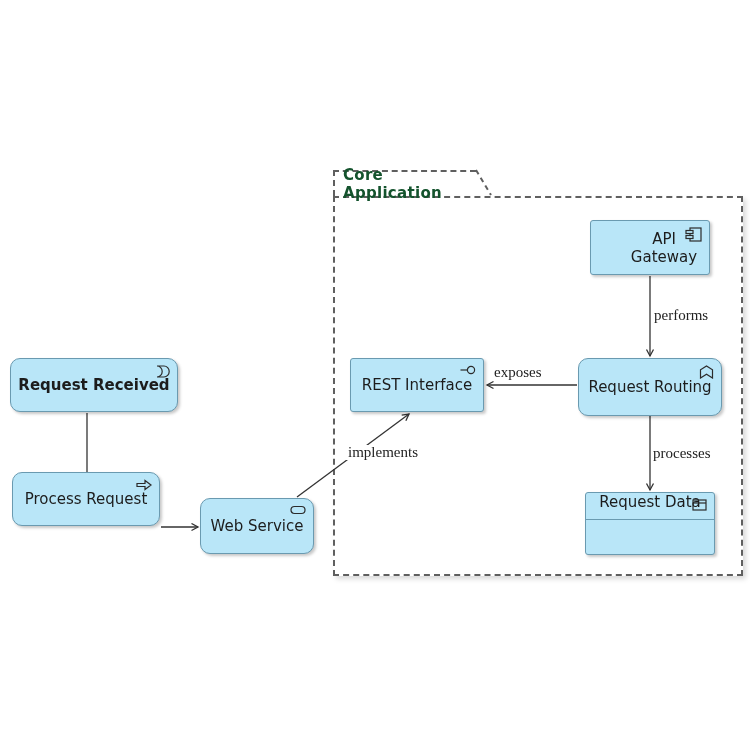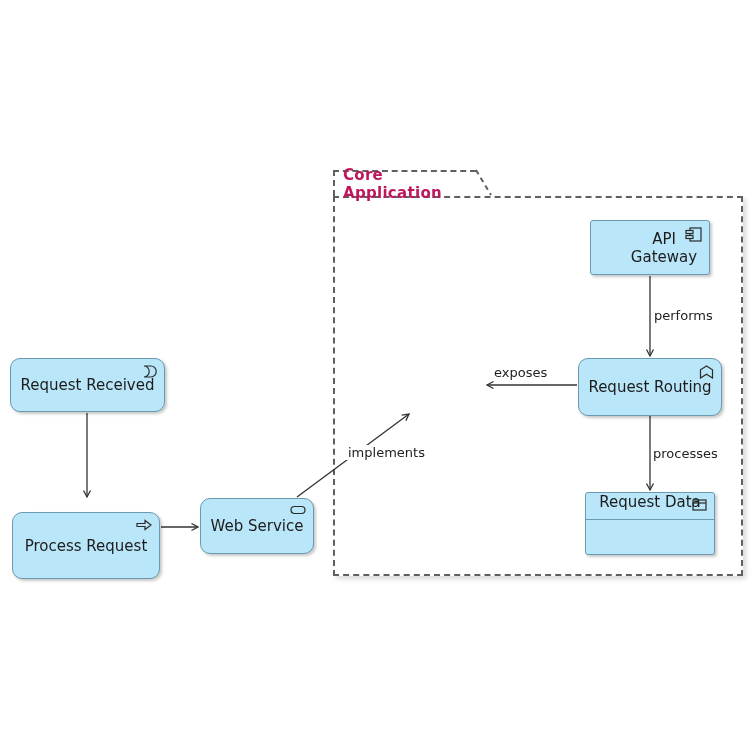--- a/index.html
+++ b/index.html
@@ -11,55 +11,55 @@
     position:absolute; left:333px; top:196px; width:410px; height:380px;
     border:2px dashed #5f5f5f; background:transparent;
     box-shadow:3px 3px 5px rgba(0,0,0,0.15);
   }
   .group-tab {
     position:absolute; left:333px; top:170px; width:143px; height:26px;
     border-top:2px dashed #5f5f5f; border-left:2px dashed #5f5f5f;
     display:flex; align-items:center; padding-left:8px;
   }
   .group-tab span {
-    font-size:15px; font-weight:bold; color:#be185d; letter-spacing:0.3px;
+    font-size:15px; font-weight:bold; color:#14532d; letter-spacing:0.3px;
   }
 
   
   svg.edges { position:absolute; left:0; top:0; width:750px; height:750px; pointer-events:none; }
 
   
   .node {
     position:absolute; background:#b9e6f8; border:1px solid #6a9ab0;
     display:flex; align-items:center; justify-content:center;
     font-size:15px; color:#1c1c1c;
     box-shadow:2px 2px 3px rgba(0,0,0,0.22);
   }
   .node.rounded { border-radius:10px; }
   .node.square  { border-radius:3px; }
   .node .icon { position:absolute; top:6px; right:7px; line-height:0; }
   .node .label { padding:0 6px; text-align:center; }
 
-  .n-request-received { left:10px;  top:358px; width:155px; height:54px; }
-  .n-process-request  { left:12px;  top:512px; width:148px; height:67px; }
+  .n-request-received { left:10px;  top:358px; width:168px; height:54px;font-weight:bold; }
+  .n-process-request  { left:12px;  top:472px; width:148px; height:54px; }
   .n-web-service      { left:200px; top:498px; width:114px; height:56px; }
   .n-rest-interface   { left:350px; top:358px; width:134px; height:54px; }
   .n-api-gateway      { left:590px; top:220px; width:120px; height:55px;padding-left:28px; }
   .n-request-routing  { left:578px; top:358px; width:144px; height:58px; }
   .n-request-data     { left:585px; top:492px; width:130px; height:63px; align-items:flex-start; }
   .n-request-data .label { margin-bottom:12px; }
   .n-request-data .divider {
     position:absolute; left:0; top:26px; width:100%; height:0;
     border-top:1px solid #6a9ab0;
   }
 
   
   .edge-label {
-    position:absolute; font-size:13px; color:#222; background:#ffffff;
-    padding:0 2px; line-height:15px; white-space:nowrap;
+    position:absolute; font-size:15px; color:#222; background:#ffffff;
+    padding:0 2px; line-height:15px; white-space:nowrap;font-family:Liberation Serif, serif;
   }
   .l-implements { left:346px; top:445px; }
   .l-exposes    { left:492px; top:365px; }
   .l-performs   { left:652px; top:308px; }
   .l-processes  { left:651px; top:446px;text-align:center; }
 </style>
 </head>
 <body>
 
 <div class="diagram">
@@ -111,20 +111,29 @@
 
   <div class="node rounded n-web-service">
     <span class="icon">
       <svg width="16" height="10" viewBox="0 0 16 10">
         <rect x="1" y="1.5" width="14" height="7" rx="3.5" fill="none" stroke="#2b2b2b" stroke-width="1.2"></rect>
       </svg>
     </span>
     <span class="label">Web Service</span>
   </div>
 
+  <div class="node square n-rest-interface">
+    <span class="icon">
+      <svg width="16" height="10" viewBox="0 0 16 10">
+        <line x1="0.5" y1="5" x2="7" y2="5" stroke="#2b2b2b" stroke-width="1.2"></line>
+        <circle cx="11" cy="5" r="3.6" fill="none" stroke="#2b2b2b" stroke-width="1.2"></circle>
+      </svg>
+    </span>
+    <span class="label">REST Interface</span>
+  </div>
 
   <div class="node square n-api-gateway">
     <span class="icon">
       <svg width="17" height="15" viewBox="0 0 17 15">
         <rect x="5" y="1" width="11" height="13" fill="none" stroke="#2b2b2b" stroke-width="1.2"></rect>
         <rect x="1" y="3.5" width="7" height="3" fill="#b9e6f8" stroke="#2b2b2b" stroke-width="1.2"></rect>
         <rect x="1" y="8.5" width="7" height="3" fill="#b9e6f8" stroke="#2b2b2b" stroke-width="1.2"></rect>
       </svg>
     </span>
     <span class="label">API Gateway</span>

